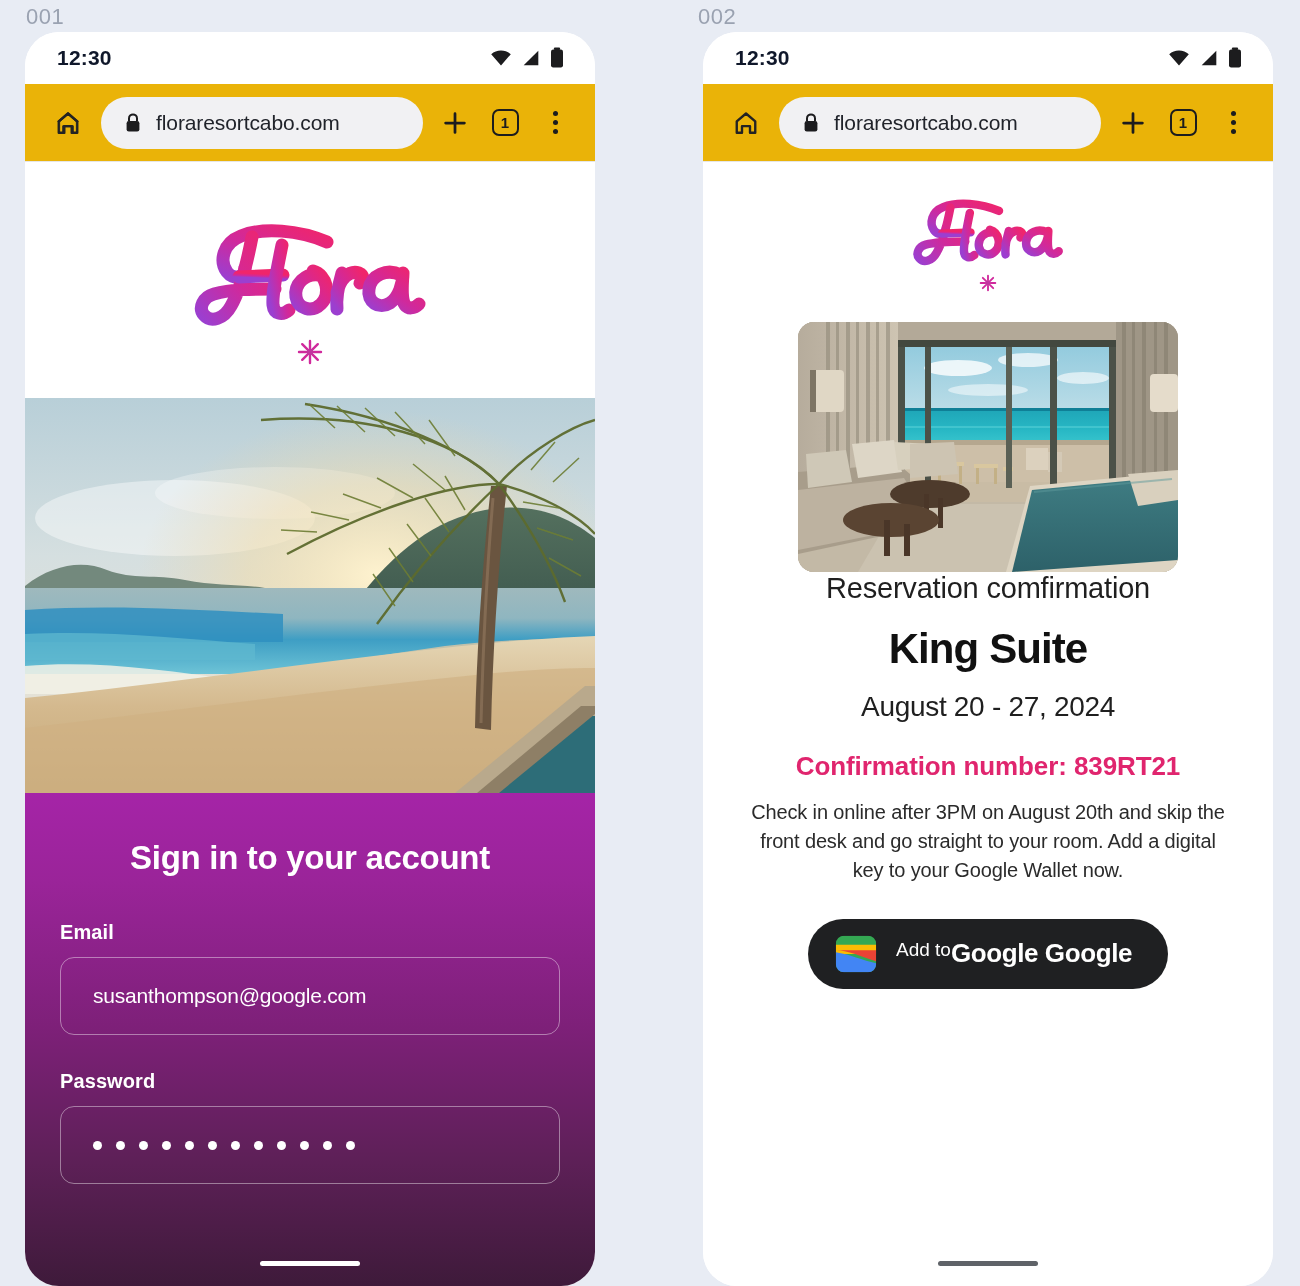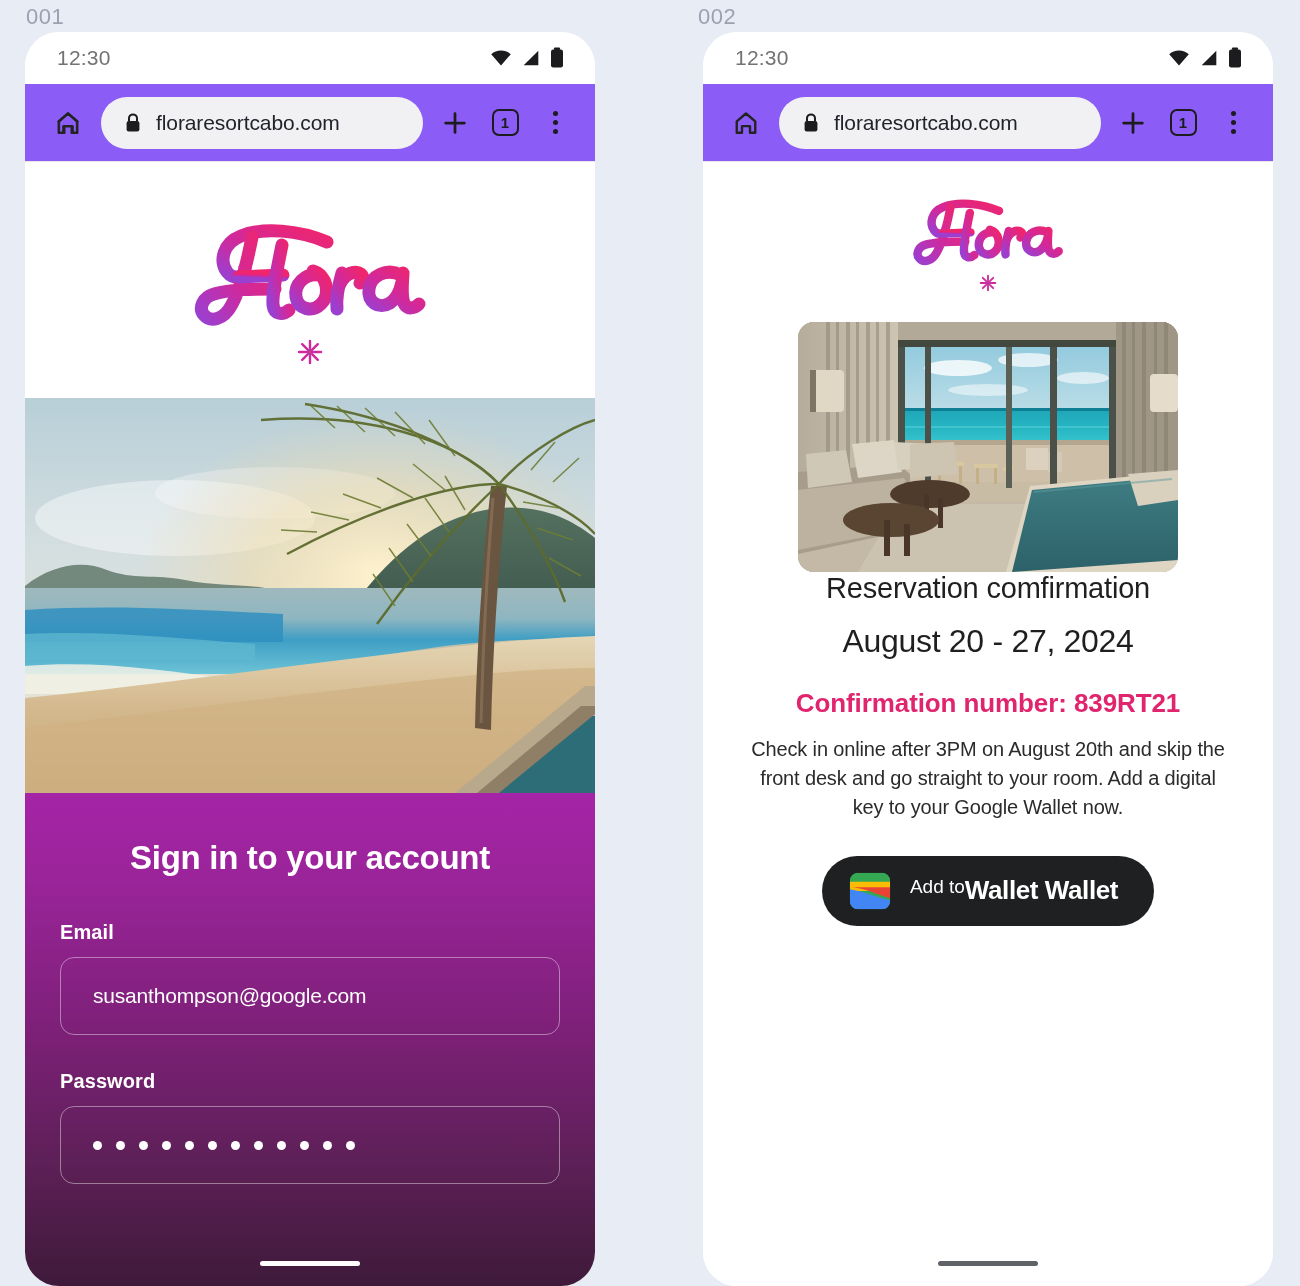--- a/index.html
+++ b/index.html
@@ -42,34 +42,34 @@
   .status-bar {
     height: 52px;
     display: flex;
     align-items: center;
     justify-content: space-between;
     padding: 0 30px 0 32px;
     background: #fff;
   }
   .status-time {
     font-size: 21px;
-    font-weight: 400;
-    color: #737373;
+    font-weight: 700;
+    color: #0f172a;
     letter-spacing: 0.2px;
   }
   .status-icons { display: flex; align-items: center; gap: 7px; }
 
   
   .toolbar {
     height: 78px;
     display: flex;
     align-items: center;
     padding: 0 22px 0 24px;
     gap: 14px;
-    background: #8b5cf6;
+    background: #eab308;
     border-bottom: 1px solid #e6e6e6;
   }
   .home-btn { width: 38px; height: 38px; display:flex; align-items:center; justify-content:center; flex: 0 0 auto; }
   .url-pill {
     flex: 1 1 auto;
     height: 52px;
     background: #f1f1f3;
     border-radius: 26px;
     display: flex;
     align-items: center;
@@ -198,21 +198,21 @@
     letter-spacing: -0.2px;
   }
   .res-title {
     font-size: 42px;
     font-weight: 700;
     color: #111;
     margin-top: 20px;
     letter-spacing: -0.9px;
   }
   .res-dates {
-    font-size: 32px;
+    font-size: 28px;
     color: #1f1f1f;
     margin-top: 18px;
     letter-spacing: -0.3px;
   }
   .res-conf {
     font-size: 26px;
     font-weight: 700;
     color: #e0256e;
     margin-top: 28px;
     letter-spacing: -0.1px;
@@ -636,40 +636,41 @@
           <rect x="106" y="202" width="6" height="32" fill="#4a3628"></rect>
 
           <path d="M232 164 L380 150 L380 250 L208 250 Z" fill="#ded5c3"></path>
           <path d="M234 168 L380 154 L380 238 L214 250 Z" fill="url(#bedspread)"></path>
           <path d="M330 152 L380 148 L380 178 L340 184 Z" fill="#d9d0be"></path>
           <path d="M236 170 L374 157" stroke="#5e9a9c" stroke-width="2" opacity="0.5" fill="none"></path>
         </svg>
       </div>
 
       <div class="res-sub">Reservation comfirmation</div>
+      <div class="res-title">King Suite</div>
       <div class="res-dates">August 20 - 27, 2024</div>
       <div class="res-conf">Confirmation number: 839RT21</div>
       <div class="res-desc">Check in online after 3PM on August 20th and skip the front desk and go straight to your room. Add a digital key to your Google Wallet now.</div>
 
       <button class="wallet-btn">
         <svg class="wallet-icon" viewBox="0 0 48 48">
           <defs>
               <clipPath id="wclip">
                 <rect x="2" y="4" width="44" height="40" rx="9"></rect>
               </clipPath>
             </defs>
           <g clip-path="url(#wclip)">
             <rect x="2" y="4" width="44" height="40" fill="#34a853"></rect>
             <path d="M2 14 h44 v10 H2z" fill="#fbbc04"></path>
             <path d="M2 20 C16 20 32 28 46 32 L46 20 Z" fill="#ea4335"></path>
             <path d="M2 22 C16 24 32 31 46 34 L46 44 L2 44 Z" fill="#4285f4"></path>
           </g>
         </svg>
         <span class="wallet-text">
           <span class="wallet-l1">Add to</span>
-          <span class="wallet-l2">Wallet Wallet</span>
+          <span class="wallet-l2">Google Google</span>
         </span>
       </button>
 
       <div class="home-indicator hi-dark"></div>
     </div>
   </div>
 </div>
 
 </body></html>

